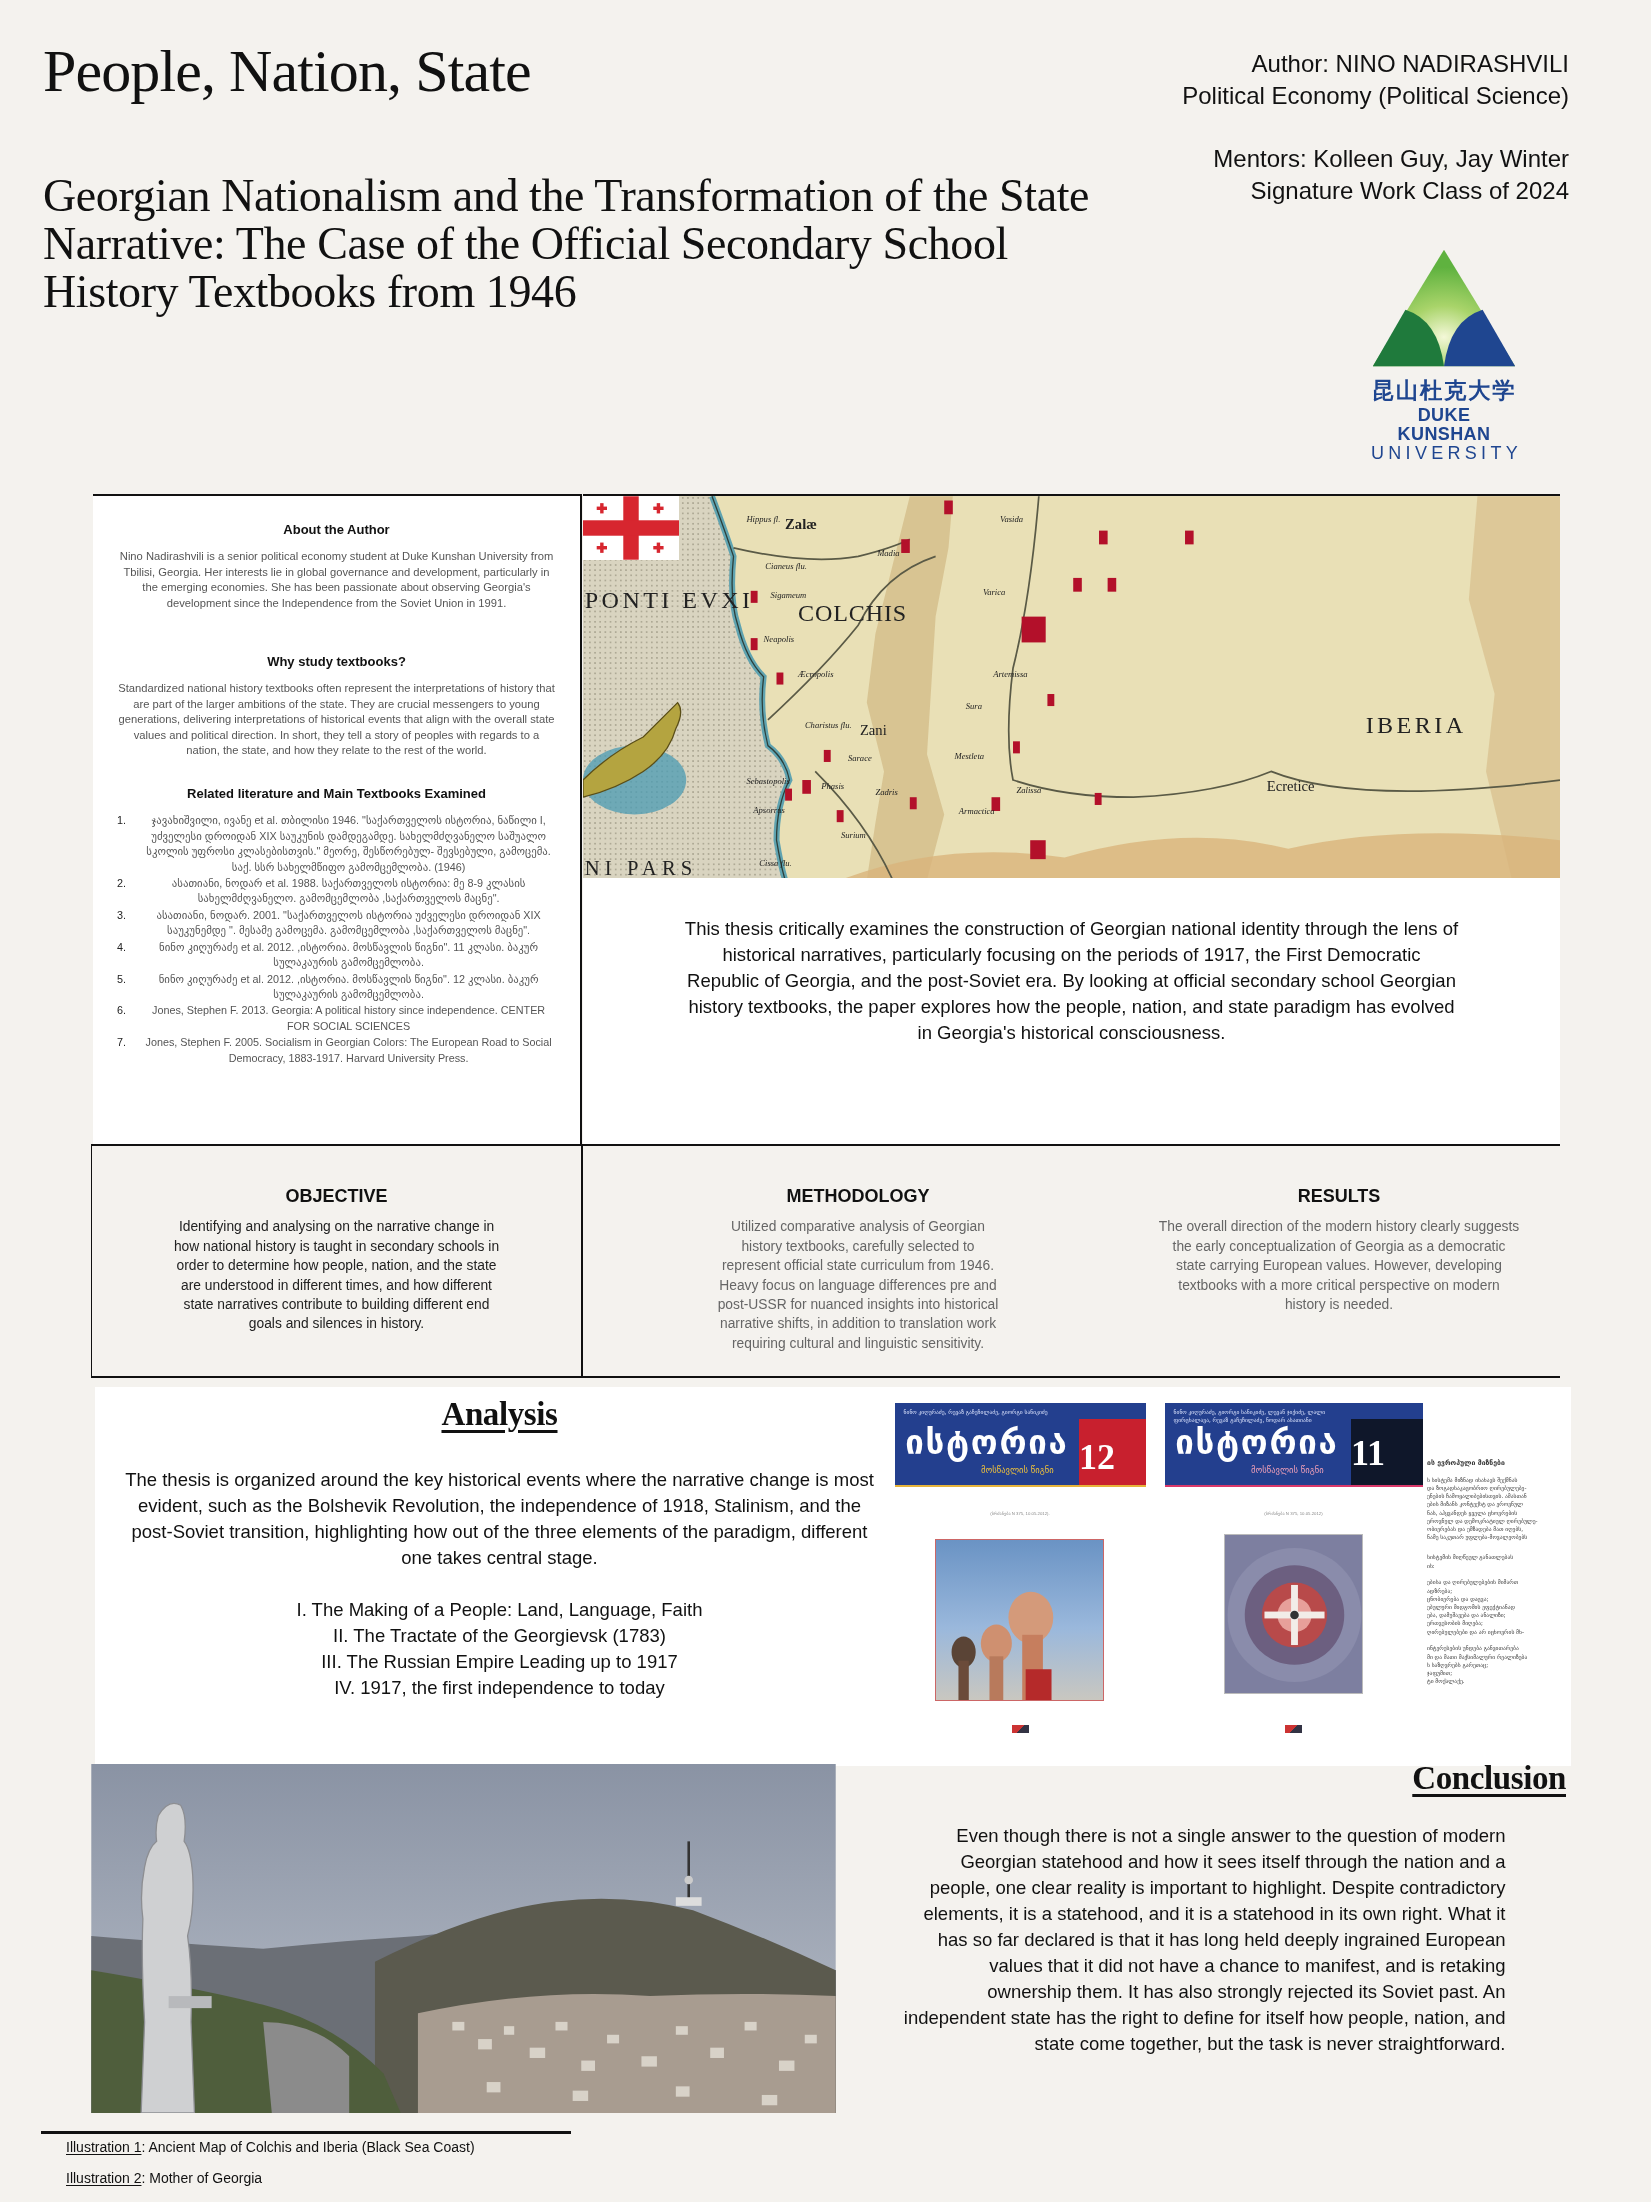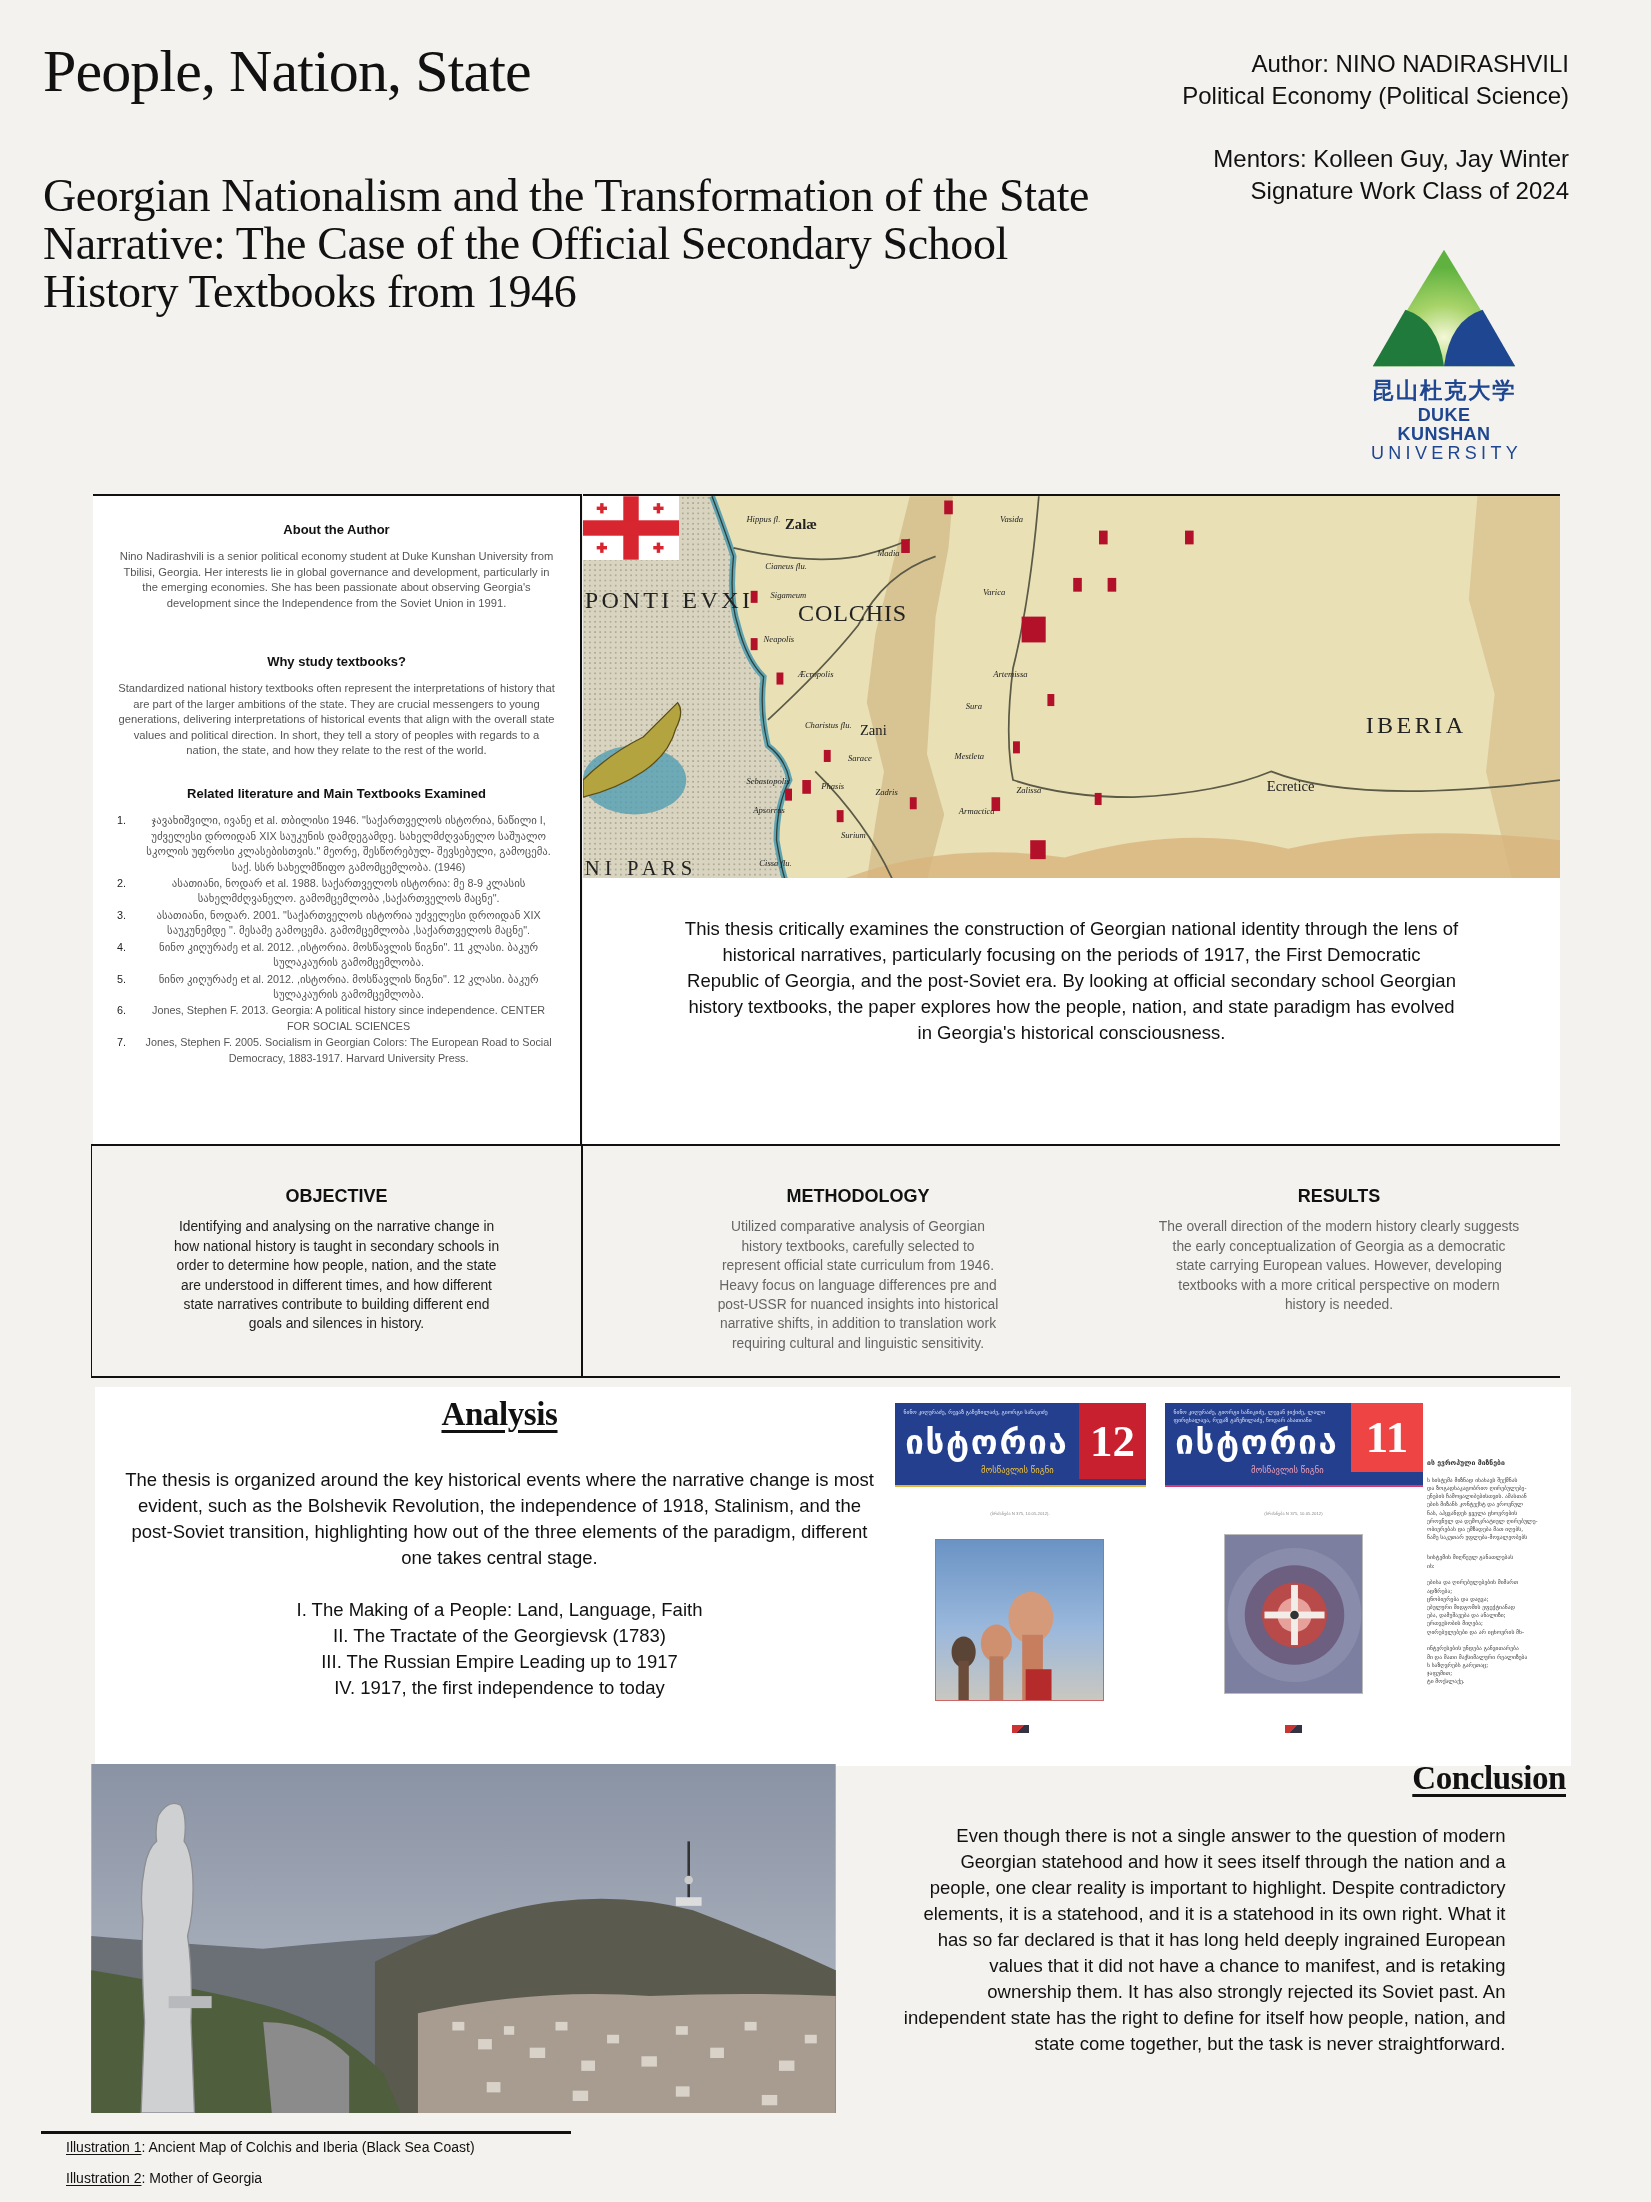--- a/index.html
+++ b/index.html
@@ -55,21 +55,21 @@
   
   #analysis { left: 95px; top: 1387px; width: 1476px; height: 379px; background: #fff; }
   #analysis-text { position: absolute; left: 26px; top: 8.6px; width: 757px; text-align: center; }
   #analysis-text p { font-size: 18.5px; line-height: 26px; color: #111; margin-top: 34px; }
   #analysis-text ol { list-style: none; margin-top: 26px; font-size: 18.5px; line-height: 26px; }
   .book { position: absolute; background: #fff; }
   .book .cover-head { position: absolute; left: 0; top: 0; background: #233f8e; overflow: hidden; }
   .book .authors { position: absolute; left: 8.6px; top: 6.9px; color: #dfe6ff; font-size: 5.6px; line-height: 7.7px; font-family: "DejaVu Sans", sans-serif; }
   .book .istoria { position: absolute; left: 10.3px; top: 20.6px; color: #fff; font-family: "DejaVu Sans", sans-serif; font-size: 33px; font-weight: bold; letter-spacing: 1.7px; }
   .book .sub { position: absolute; left: 86px; top: 62px; color: #f3c43a; font-family: "DejaVu Sans", sans-serif; font-size: 8.6px; }
-  .book .grade { position: absolute; top: 0; right: 0; color: #fff; font-family: "Liberation Serif", serif; font-size: 45px; font-weight: bold; text-align: center; }
+  .book .grade { position: absolute; top: 16px; right: 0; color: #fff; font-family: "Liberation Serif", serif; font-size: 36px; font-weight: bold; }
   .book .stripe { position: absolute; left: 0; height: 2.6px; }
   .book .note { position: absolute; color: #888; font-size: 4.3px; text-align: center; line-height: 6px; }
   .book .photo { position: absolute; overflow: hidden; }
   .book .pub { position: absolute; width: 17px; height: 8.6px; }
   #side-text { position: absolute; left: 1332px; top: 72px; width: 129px; font-size: 5.6px; line-height: 8.2px; color: #333; font-family: "DejaVu Sans", sans-serif; }
 
   
   #photo2 { left: 91px; top: 1764px; width: 745px; height: 349px; overflow: hidden; }
   #conclusion { left: 843px; top: 1760px; width: 723px; text-align: right; }
   #conclusion p { font-size: 18.5px; line-height: 26px; color: #111; margin: 26px auto 0; width: 602px; }
@@ -309,21 +309,21 @@
       </svg>
     </div>
     <div class="pub" style="left:117px; top:322px; background:linear-gradient(135deg,#c33 0 50%,#334 50%);"></div>
   </div>
 
   <div class="book" style="left:1070px; top:15.5px; width:258px; height:344px;">
     <div class="cover-head" style="width:258px; height:84px;">
       <div class="authors" style="width:172px;">ნინო კიღურაძე, გიორგი სანიკიძე, ლევან ჯიქიძე, ლალი ფირცხალავა, რევაზ გაჩეჩილაძე, ნოდარ ასათიანი</div>
       <div class="istoria">ისტორია</div>
       <div class="sub" style="color:#f0a0b8;">მოსწავლის წიგნი</div>
-      <div class="grade" style="width:72px; height:69px; line-height:69px; background:#ef4444;">11</div>
+      <div class="grade" style="width:72px; height:69px; line-height:69px; background:#0f172a;">11</div>
     </div>
     <div class="stripe" style="top:82px; width:258px; background:#d9386a;"></div>
     <div class="note" style="left:34px; top:108px; width:189px;">(ბრძანება N 375, 10.05.2012)</div>
     <div class="photo" style="left:59px; top:131px; width:139px; height:160px; background:#7d7fa0; border:0.9px solid #bbb;">
       <svg width="139" height="160" viewBox="0 0 162 186">
         <circle cx="81" cy="93" r="78" fill="#8a8cab"></circle>
         <circle cx="81" cy="93" r="58" fill="#6c5f80"></circle>
         <circle cx="81" cy="93" r="38" fill="#b84a4a"></circle>
         <circle cx="81" cy="93" r="20" fill="#e7a09a"></circle>
         <rect x="77" y="58" width="8" height="70" fill="#f2ede8"></rect>

